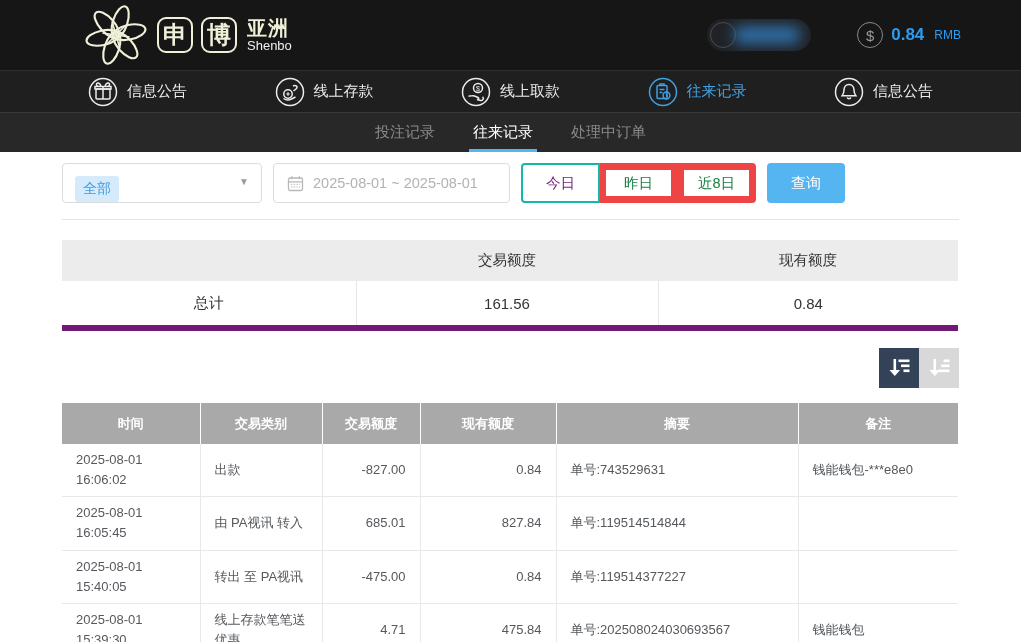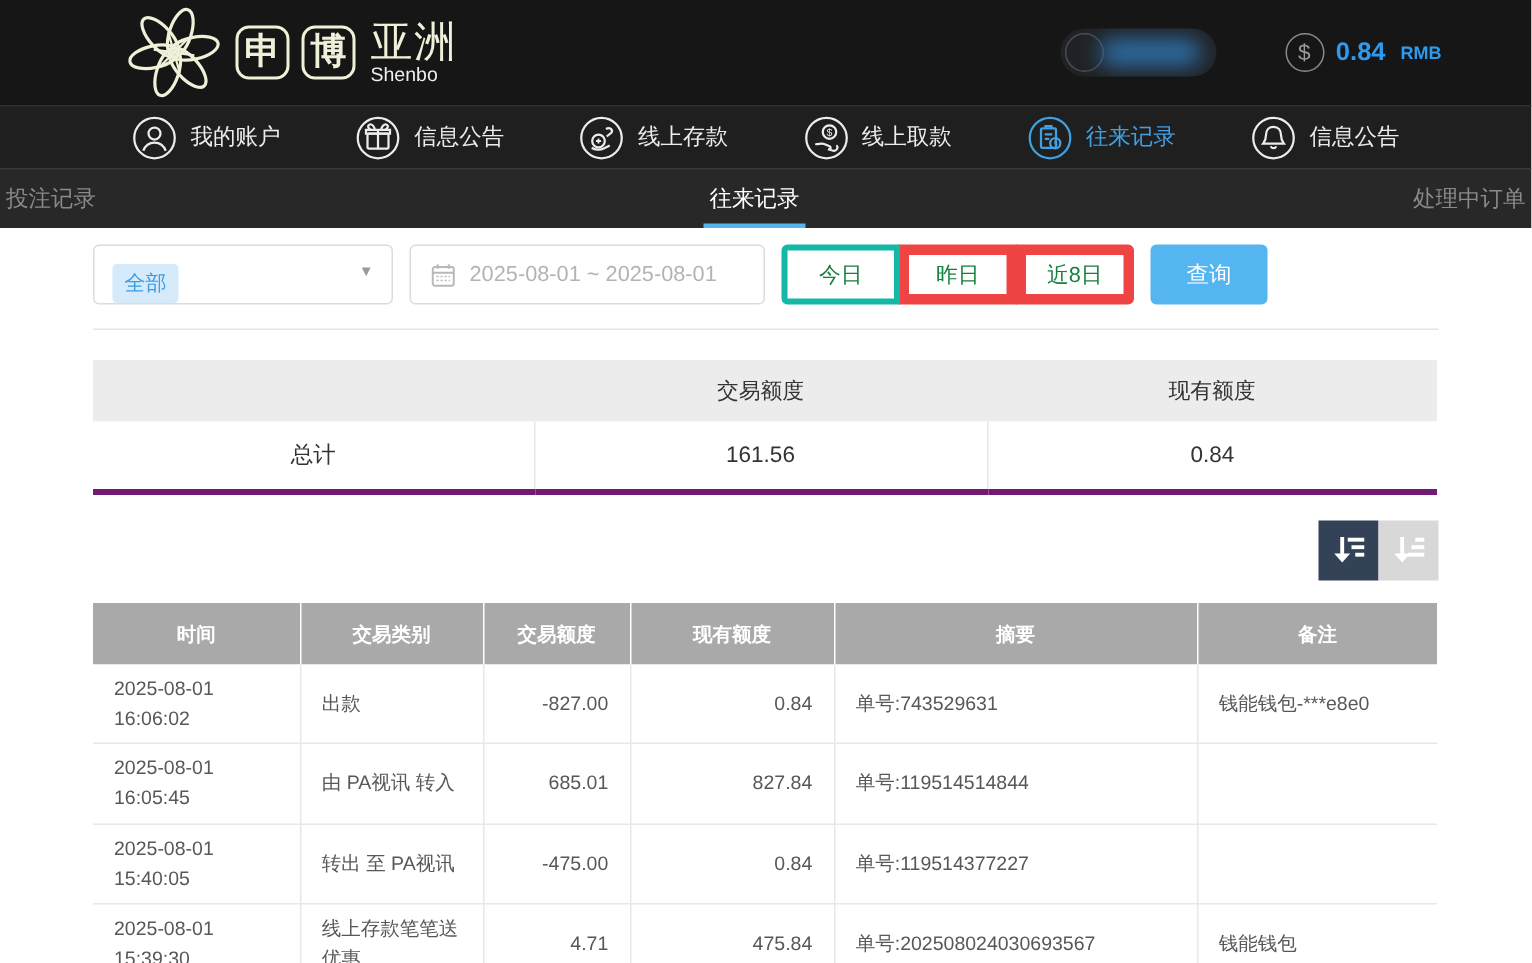--- a/index.html
+++ b/index.html
@@ -8,46 +8,46 @@
 
   
   .top-header { height:70px; background:#161616; display:flex; align-items:center;
     padding:0 60px 0 85px; }
   .logo-group { display:flex; align-items:center; gap:8px; }
   .logo-flower { width:62px; height:62px; margin-right:2px; }
   .logo-box { width:36px; height:36px; border:2px solid #f0efd8; border-radius:9px;
     color:#f0efd8; font-size:24px; font-weight:bold; display:flex; align-items:center;
     justify-content:center; line-height:1; }
   .logo-suffix { color:#f0efd8; line-height:1.05; margin-left:2px; }
-  .logo-region { font-size:28px; font-weight:normal; letter-spacing:1px; }
+  .logo-region { font-size:20px; font-weight:bold; letter-spacing:1px; }
   .logo-latin { font-size:13px; color:#efefef; }
   .header-right { margin-left:auto; display:flex; align-items:center; gap:46px; }
   .user-pill { position:relative; width:104px; height:32px; border-radius:16px;
     background:#202225; overflow:hidden; }
   .user-pill .avatar-ring { position:absolute; left:3px; top:3px; width:26px; height:26px;
     border-radius:50%; border:1px solid #4a4d52; }
   .user-pill .blur-name { position:absolute; left:26px; top:7px; width:68px; height:18px;
     border-radius:9px; background:#2f6ea6; filter:blur(7px); }
   .balance { display:flex; align-items:center; gap:8px; }
   .coin-icon { width:26px; height:26px; border-radius:50%; border:1px solid #8a8a8a;
     color:#9a9a9a; font-size:15px; display:flex; align-items:center; justify-content:center; }
   .balance-amount { color:#2d9cf0; font-size:17px; font-weight:bold; }
-  .balance-cur { color:#2d9cf0; font-size:12px; font-weight:bold; margin-left:2px; }
+  .balance-cur { color:#2d9cf0; font-size:12px; font-weight:normal; margin-left:2px; }
 
   
   .main-nav { height:42px; background:#1f1f1f; border-top:1px solid #2f2f2f;
     display:flex; align-items:center; justify-content:space-between; padding:0 88px; }
   .nav-item { display:flex; align-items:center; gap:9px; color:#ececec; font-size:15px;
     cursor:pointer; }
   .nav-item svg { display:block; }
   .nav-item.active { color:#41a0e2; }
 
   
   .sub-nav { height:40px; background:#282828; border-top:1px solid #383838;
-    display:flex; align-items:stretch; justify-content:space-between; gap:30px; }
+    display:flex; align-items:stretch; justify-content:center; gap:30px; }
   .sub-tab { display:flex; align-items:center; color:#8a8a8a; font-size:15px;
     position:relative; padding:0 4px; cursor:pointer; }
   .sub-tab.active { color:#ffffff; }
   .sub-tab.active::after { content:""; position:absolute; left:0; right:0; bottom:0;
     height:3px; background:#54b5f0; }
 
   
   .content { padding:8px 62px 0 62px; }
 
   .filter-row { display:flex; align-items:center; gap:11px; height:44px; padding-top:2px; }
@@ -58,32 +58,32 @@
   .caret { margin-left:auto; color:#9a9a9a; font-size:10px; }
   .date-box { width:237px; height:40px; border:1px solid #dcdcdc; border-radius:4px;
     background:#fff; display:flex; align-items:center; gap:9px; padding:0 13px;
     cursor:pointer; }
   .date-text { color:#b3b3b3; font-size:14.5px; }
   .btn-group { display:flex; height:40px; }
   .range-btn { width:79px; height:40px; background:#fff; border:7px solid #ef4444;
     color:#15803d; font-size:14.5px; cursor:pointer; margin-left:-1px; }
   .range-btn:first-child { margin-left:0; border-radius:4px 0 0 4px; }
   .range-btn:last-child { border-radius:0 4px 4px 0; }
-  .range-btn.active { border:4px solid #14b8a6; color:#15803d; position:relative; z-index:2; }
+  .range-btn.active { border:2px solid #14b8a6; color:#701a75; position:relative; z-index:2; }
   .search-btn { width:78px; height:40px; background:#54b5f0; border:none; border-radius:4px;
     color:#fff; font-size:15px; margin-left:0; cursor:pointer; }
 
   .divider { border-top:1px solid #e4e4e4; margin-top:15px; }
 
   
   .summary-table { width:896px; border-collapse:collapse; table-layout:fixed;
     margin-top:20px; font-size:14.5px; color:#333; }
   .summary-table thead td { background:#ececec; height:41px; text-align:center; }
   .summary-table tbody td { background:#fff; height:47px; text-align:center; font-size:15px;
-    border-bottom:4px solid #701a75; }
+    border-bottom:6px solid #701a75; }
   .summary-table tbody td + td { border-left:1px solid #e6e6e6; }
 
   
   .sort-row { display:flex; justify-content:flex-end; margin-top:17px; }
   .sort-btn { width:40px; height:40px; border:none; display:flex; align-items:center;
     justify-content:center; cursor:pointer; }
   .sort-btn.desc { background:#344258; }
   .sort-btn.asc { background:#d8d8d8; }
 
   
@@ -132,30 +132,20 @@
     </div>
     <div class="balance">
       <div class="coin-icon">$</div>
       <span class="balance-amount">0.84</span>
       <span class="balance-cur">RMB</span>
     </div>
   </div>
 </div>
 
 <div class="main-nav">
-  <div class="nav-item">
-    <svg width="30" height="30" viewBox="0 0 30 30">
-      <g stroke="#ececec" stroke-width="1.5" fill="none">
-        <circle cx="15" cy="15" r="13.5"></circle>
-          <circle cx="15" cy="12" r="4"></circle>
-        <path d="M7.5 23.5c1.5-4 4.3-5.5 7.5-5.5s6 1.5 7.5 5.5"></path>
-      </g>
-    </svg>
-    <span>我的账户</span>
-  </div>
   <div class="nav-item">
     <svg width="30" height="30" viewBox="0 0 30 30">
       <g stroke="#ececec" stroke-width="1.5" fill="none">
         <circle cx="15" cy="15" r="13.5"></circle>
           <rect x="8" y="12" width="14" height="10" rx="1"></rect>
         <path d="M7 9.5h16v2.5H7z M15 9.5v12.5 M11 9.5c-2.5 0-3.5-3-1.5-3.5 1.6-.4 3 1.5 3.5 3.5 M19 9.5c2.5 0 3.5-3 1.5-3.5-1.6-.4-3 1.5-3.5 3.5"></path>
       </g>
     </svg>
     <span>信息公告</span>
   </div>

